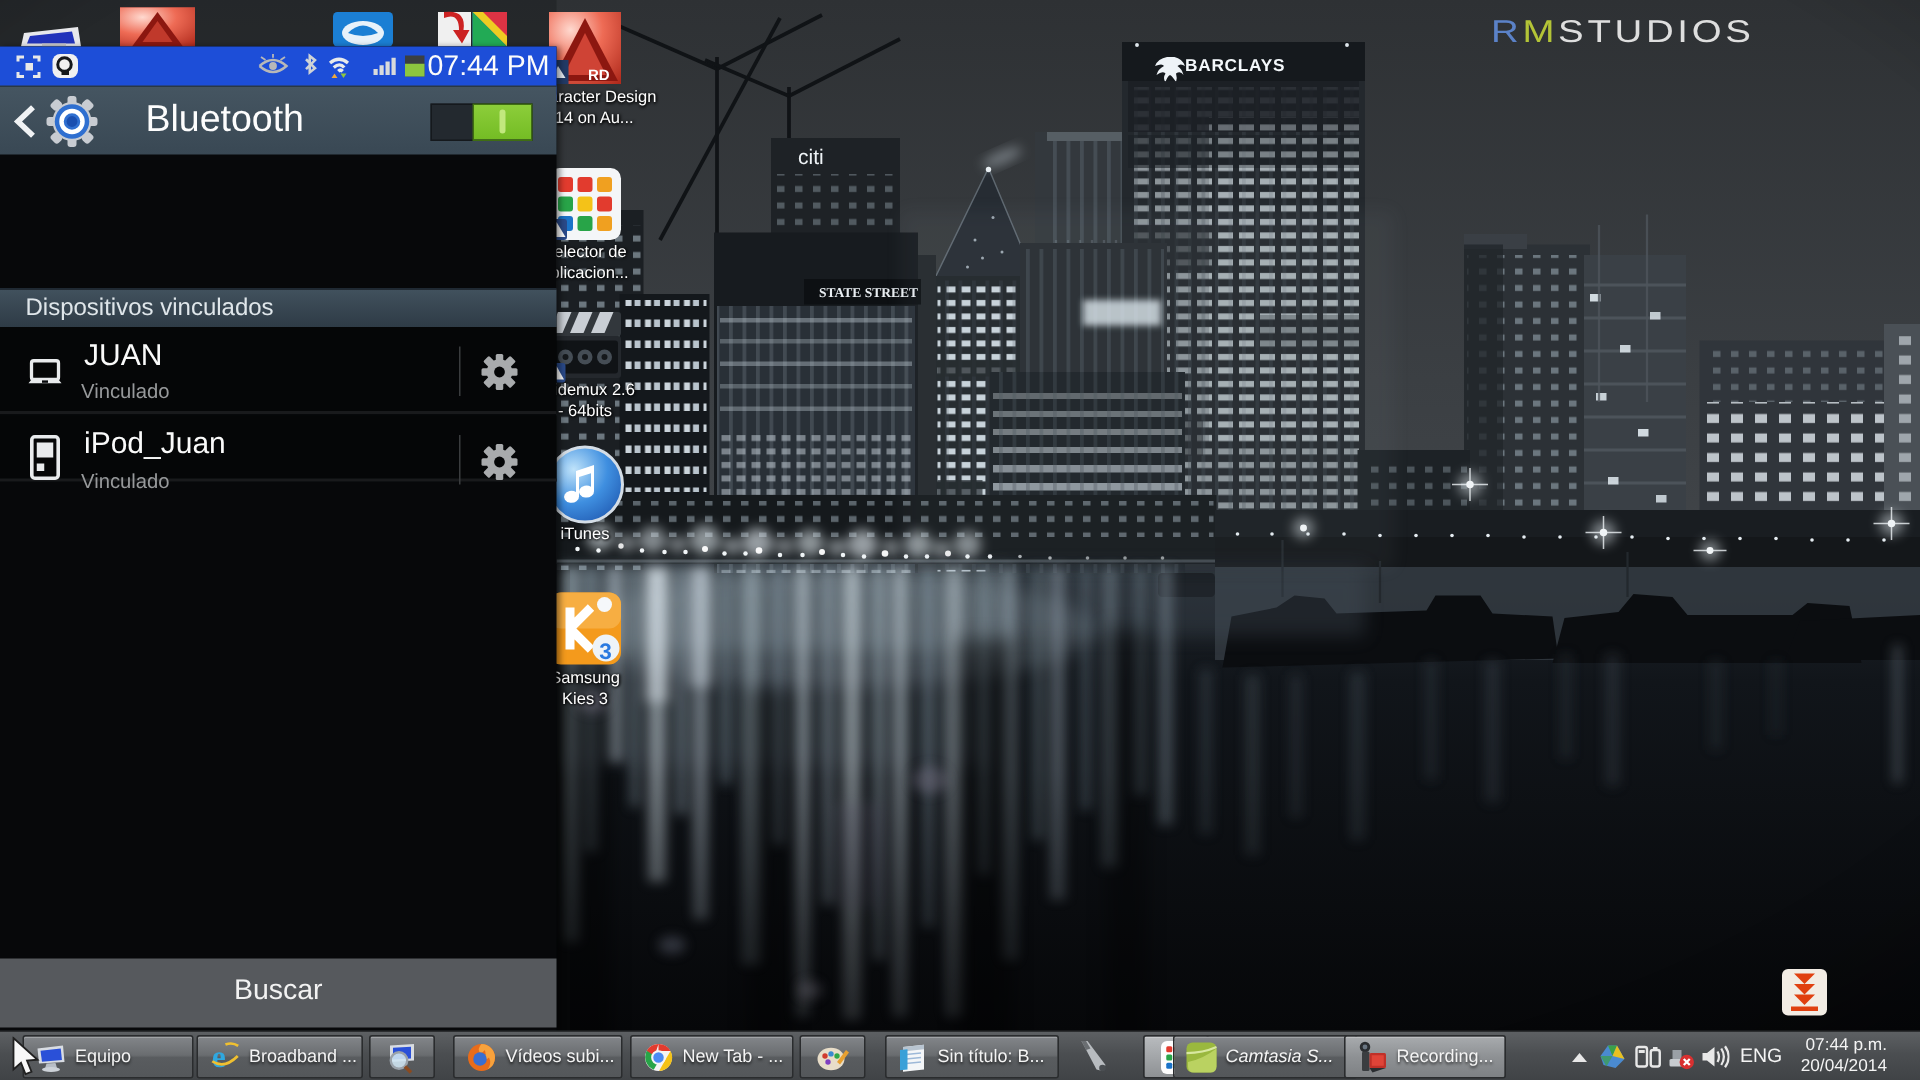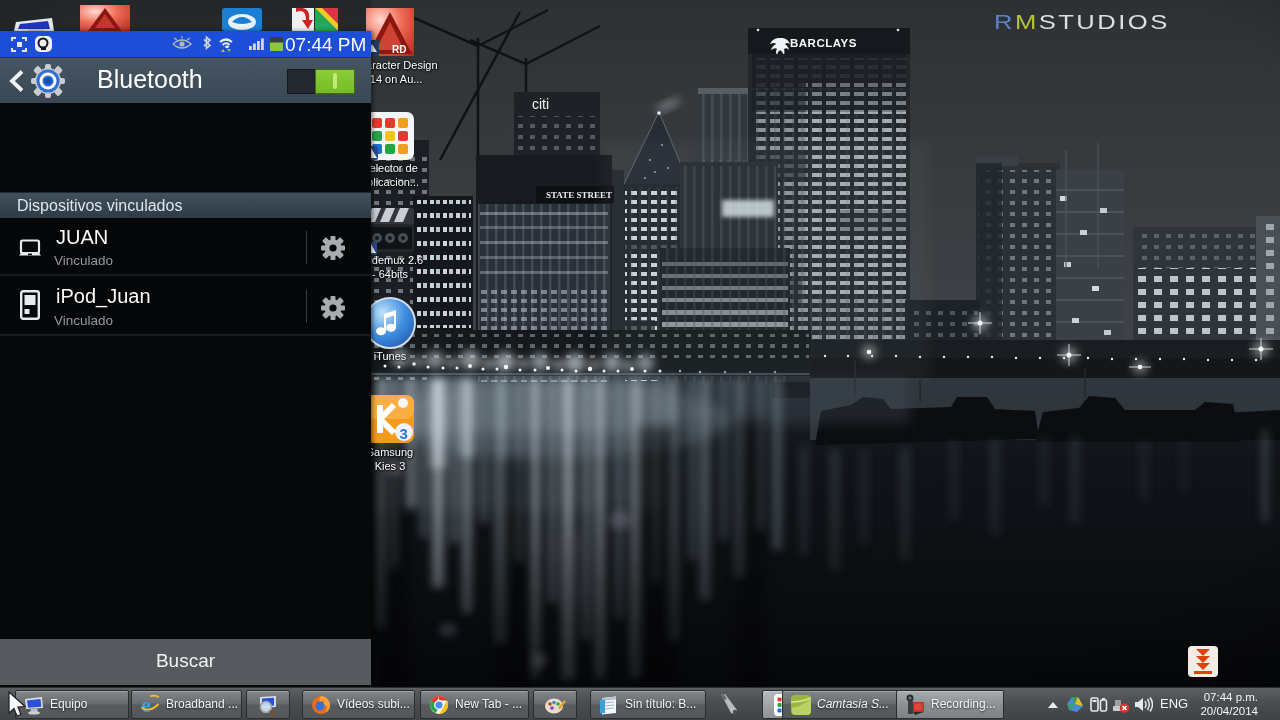--- a/index.html
+++ b/index.html
@@ -591,21 +591,21 @@
     <rect x="4.2" y="4.2" width="5.5" height="5.5" rx="1" transform="rotate(-45 7 7)"></rect>
               <rect x="18.3" y="4.2" width="5.5" height="5.5" rx="1" transform="rotate(45 21 7)"></rect>
               <rect x="4.2" y="18.3" width="5.5" height="5.5" rx="1" transform="rotate(45 7 21)"></rect>
               <rect x="18.3" y="18.3" width="5.5" height="5.5" rx="1" transform="rotate(-45 21 21)"></rect>
             </g>
    </g>
    <circle cx="14" cy="14" r="3.6" fill="#050607"></circle>
   </svg>
  </div>
 
- <div class="ab" style="left:0;top:246px;width:371px;height:59px;background:#050607;border-bottom:2px solid #191a1c;box-sizing:border-box;">
+ <div class="ab" style="left:0;top:246px;width:371px;height:44px;background:#050607;border-bottom:2px solid #191a1c;box-sizing:border-box;">
   <svg class="ab" style="left:20px;top:13px" width="20" height="30" viewBox="0 0 20 30">
    <rect x="1.2" y="1.2" width="17.6" height="27.6" rx="2" fill="none" stroke="#e8eaec" stroke-width="2.4"></rect>
    <rect x="4.5" y="5" width="11" height="10" fill="#e8eaec"></rect>
    <rect x="4.5" y="19" width="5" height="5" fill="#e8eaec"></rect>
   </svg>
   <div class="ab" style="left:56px;top:8px;font-size:20px;color:#fafafa;">iPod_Juan</div>
   <div class="ab" style="left:54px;top:36px;font-size:13.5px;color:#97999b;">Vinculado</div>
   <div class="ab" style="left:306px;top:13px;width:1px;height:33px;background:#3a3c3e;"></div>
   <svg class="ab" style="left:319px;top:17px" width="28" height="28" viewBox="0 0 28 28">
    <g fill="#a9abad">

